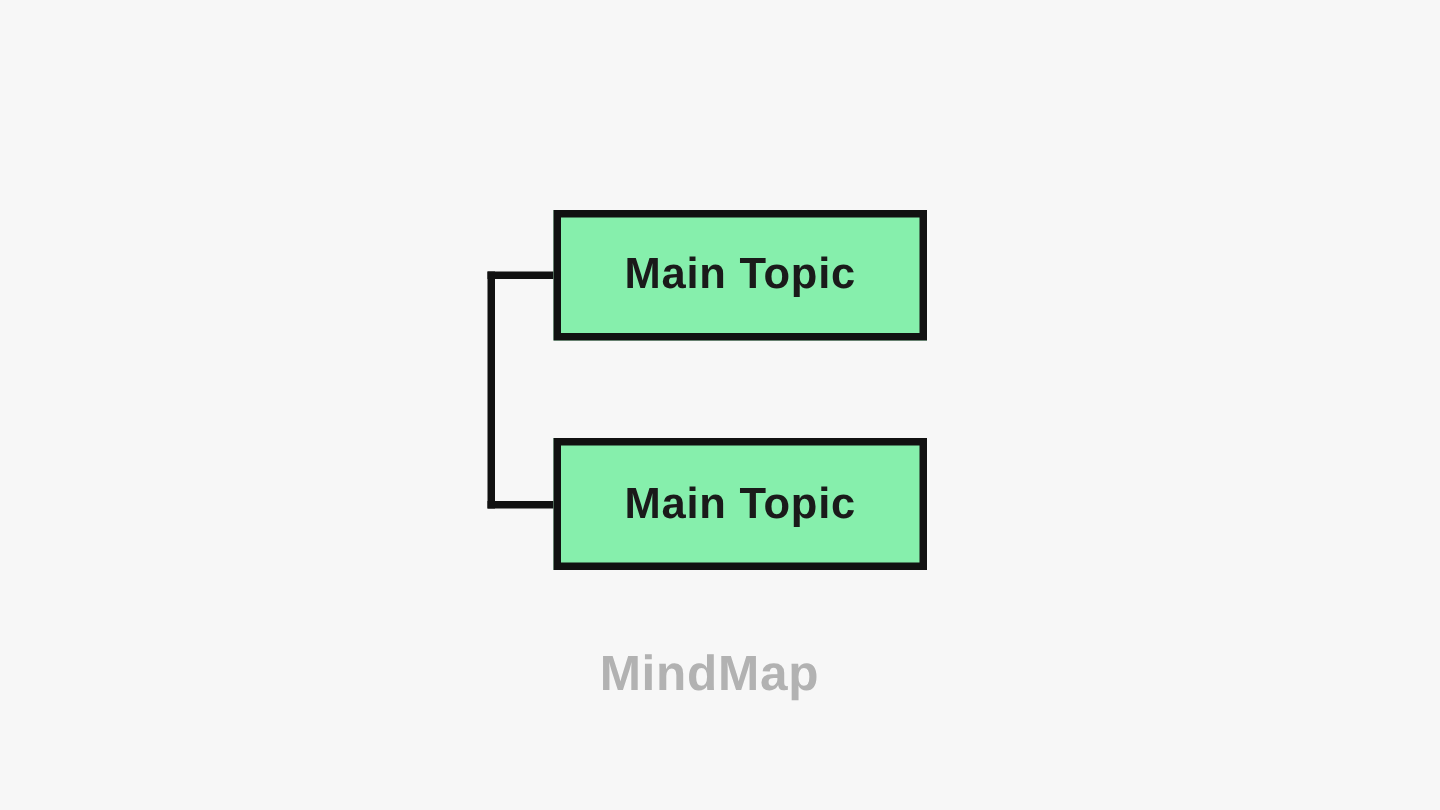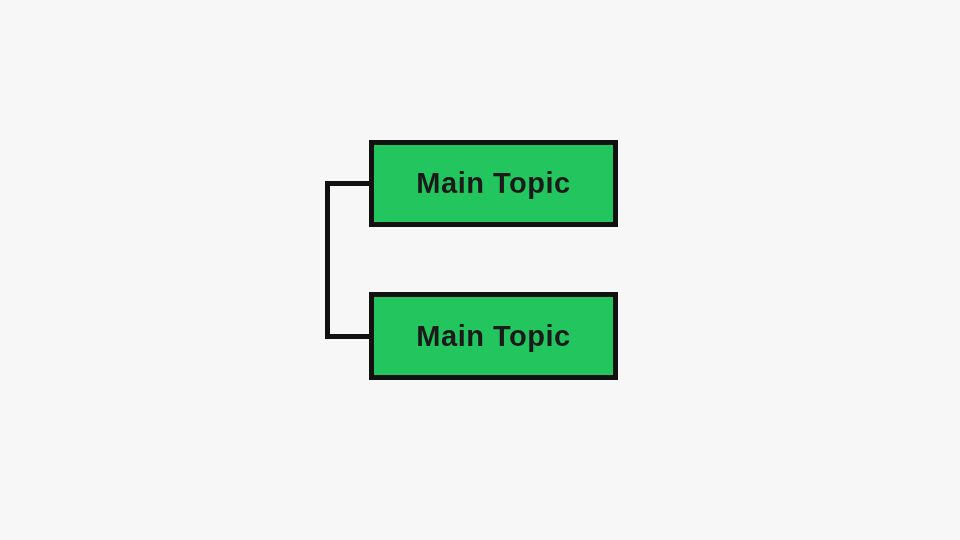--- a/index.html
+++ b/index.html
@@ -10,21 +10,21 @@
     position: relative;
     width: 960px;
     height: 540px;
     background: #f7f7f7;
   }
 
   .node {
     position: absolute;
     left: 369px;
     width: 249px;
-    background: #22c55e;
+    background: #86efac;
     border: 5px solid #111111;
     display: flex;
     align-items: center;
     justify-content: center;
   }
   .node-1 { top: 140px; height: 87px; }
   .node-2 { top: 292px; height: 88px; }
 
   .node-label {
     font-size: 29px;
@@ -79,14 +79,15 @@
   <div class="connector-segment connector-branch-bottom"></div>
 
   <div class="node node-1">
     <span class="node-label">Main Topic</span>
   </div>
 
   <div class="node node-2">
     <span class="node-label">Main Topic</span>
   </div>
 
+  <div class="watermark">MindMap</div>
 
 </div>
 
 </body></html>

